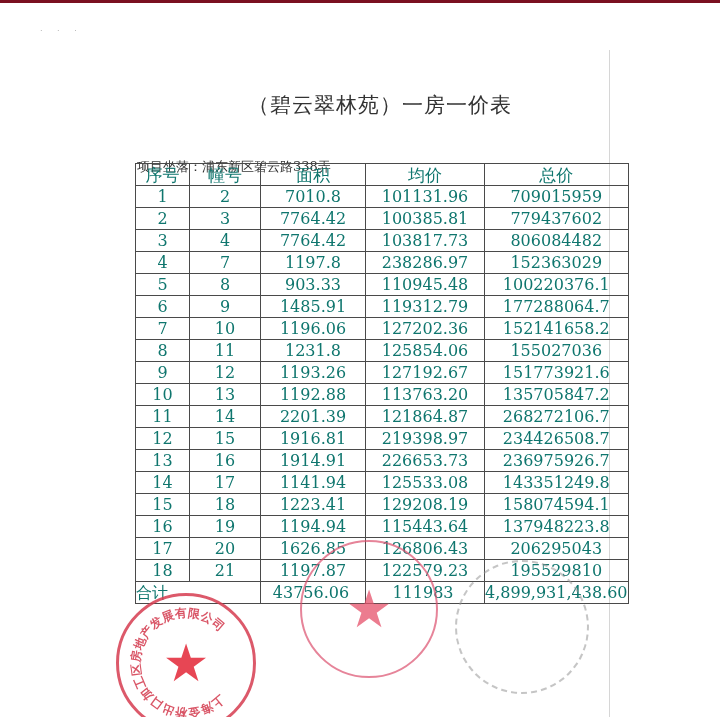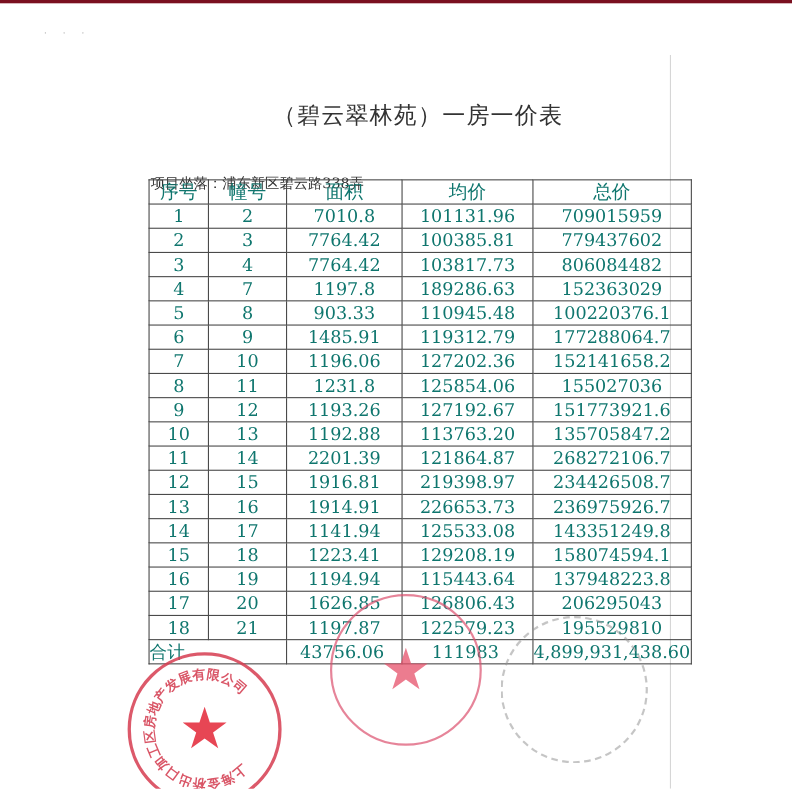--- a/index.html
+++ b/index.html
@@ -101,21 +101,21 @@
         <td>3</td>
         <td>4</td>
         <td>7764.42</td>
         <td>103817.73</td>
         <td>806084482</td>
       </tr>
       <tr>
         <td>4</td>
         <td>7</td>
         <td>1197.8</td>
-        <td>189286.63</td>
+        <td>238286.97</td>
         <td>152363029</td>
       </tr>
       <tr>
         <td>5</td>
         <td>8</td>
         <td>903.33</td>
         <td>110945.48</td>
         <td>100220376.1</td>
       </tr>
       <tr>

